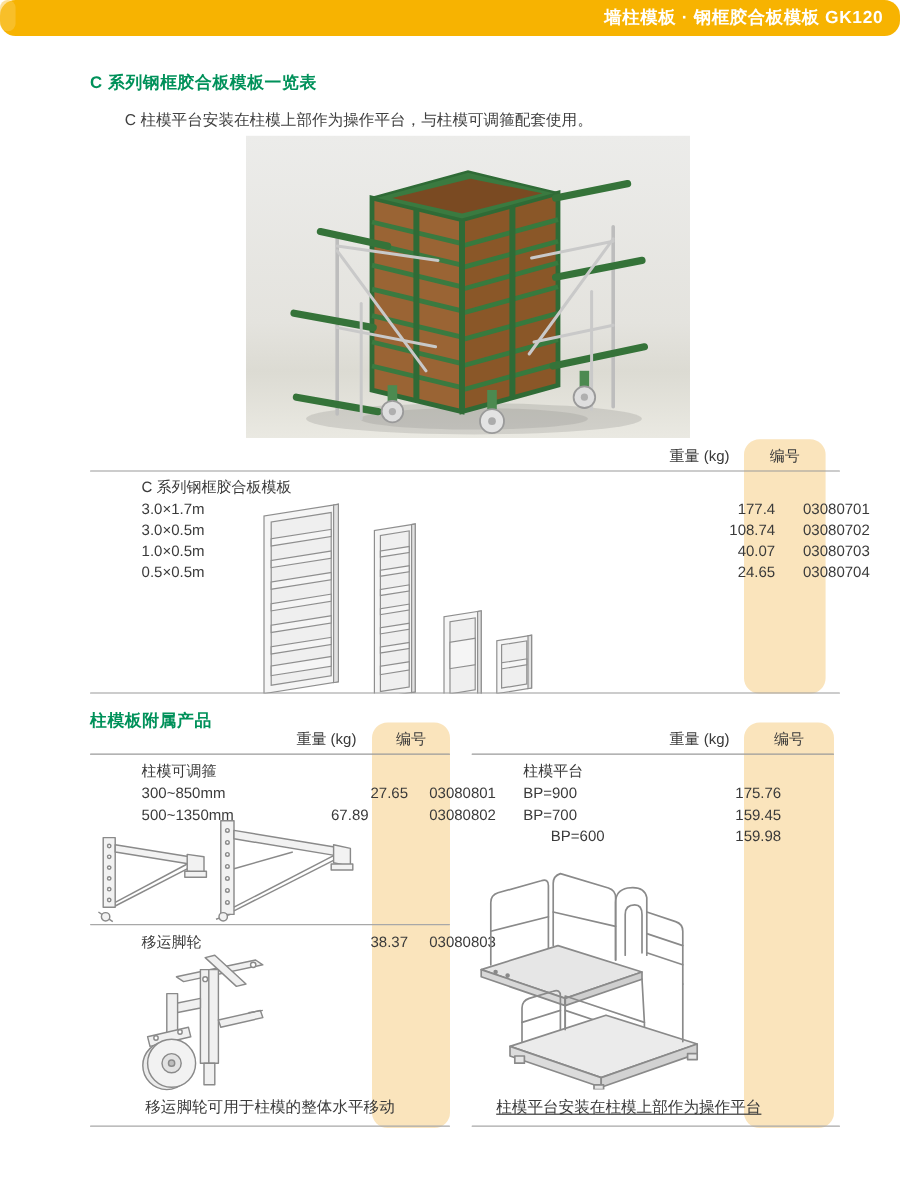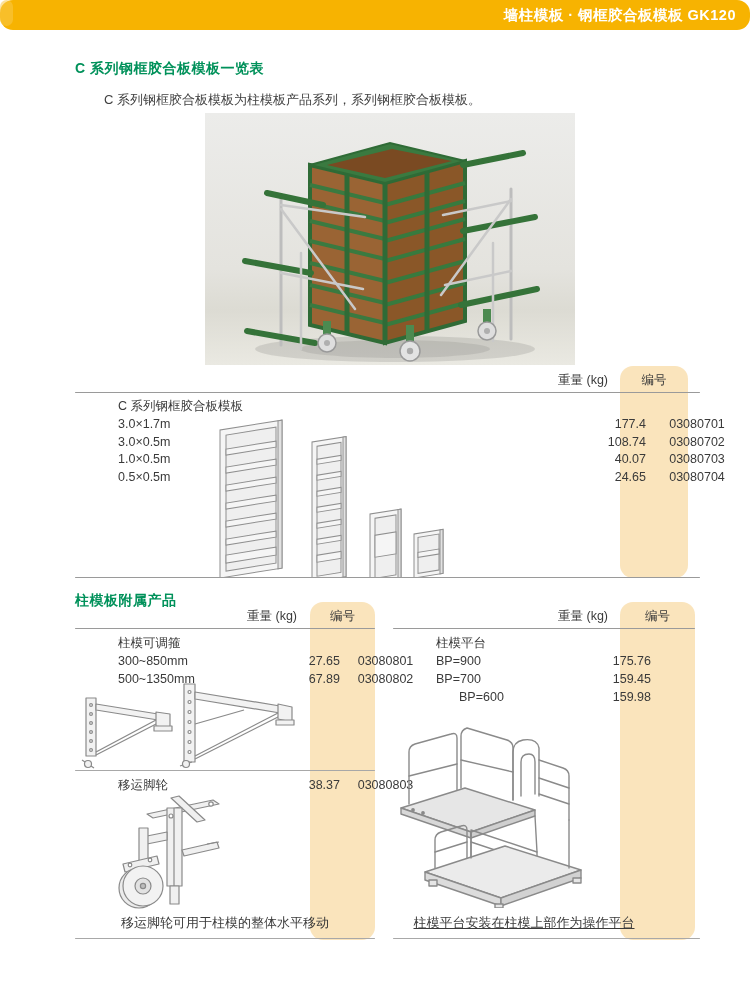--- a/index.html
+++ b/index.html
@@ -38,21 +38,21 @@
 <body>
 
 <div class="page">
 
   <div class="abs topbar">
     <div class="abs topbar-accent"></div>
     <div class="abs topbar-title">墙柱模板 · 钢框胶合板模板 GK120</div>
   </div>
 
   <div class="abs h-green" style="left:75px;top:60px;">C 系列钢框胶合板模板一览表</div>
-  <div class="abs intro" style="left:104px;top:91px;">C 系列钢框胶合板模板为柱模板产品系列，系列钢框胶合板模板。</div>
+  <div class="abs intro" style="left:104px;top:91px;">C 柱模平台安装在柱模上部作为操作平台，与柱模可调箍配套使用。</div>
 
   <div class="abs" style="left:205px;top:113px;width:370px;height:252px;">
     <svg width="370" height="252" viewBox="0 0 370 252">
       <defs>
         <linearGradient id="bgG" x1="0" y1="0" x2="0" y2="1">
           <stop offset="0" stop-color="#ECECEA"></stop>
           <stop offset="0.62" stop-color="#E4E3DE"></stop>
           <stop offset="0.78" stop-color="#DCDBD3"></stop>
           <stop offset="1" stop-color="#EAE9E2"></stop>
         </linearGradient>
@@ -224,21 +224,21 @@
   <div class="abs hline" style="left:75px;top:628px;width:300px;"></div>
 
   <div class="abs th r" style="left:500px;top:608px;width:108px;">重量 (kg)</div>
   <div class="abs th c" style="left:620px;top:608px;width:75px;">编号</div>
   <div class="abs hline" style="left:393px;top:628px;width:302px;"></div>
 
   <div class="abs cell" style="left:75px;top:636px;">柱模可调箍</div>
   <div class="abs cell" style="left:75px;top:654px;">300~850mm</div>
   <div class="abs cell" style="left:75px;top:672px;">500~1350mm</div>
   <div class="abs cell r" style="left:200px;top:654px;width:97px;">27.65</div>
-  <div class="abs cell r" style="left:200px;top:672px;width:97px;">67.89</div>
+  <div class="abs cell r" style="left:200px;top:672px;width:97px;text-align:center;">67.89</div>
   <div class="abs cell c" style="left:310px;top:654px;width:65px;">03080801</div>
   <div class="abs cell c" style="left:310px;top:672px;width:65px;">03080802</div>
 
   <div class="abs" style="left:80px;top:682px;width:215px;height:88px;">
     <svg width="215" height="88" viewBox="0 0 215 88">
       <g stroke="#8A8A8A" stroke-width="1.2" fill="#F2F2F2" stroke-linejoin="round">
 
         <g transform="translate(6,16)">
           <rect x="0" y="0" width="10" height="58"></rect>
           <circle cx="5" cy="7" r="1.4" fill="#fff"></circle>

